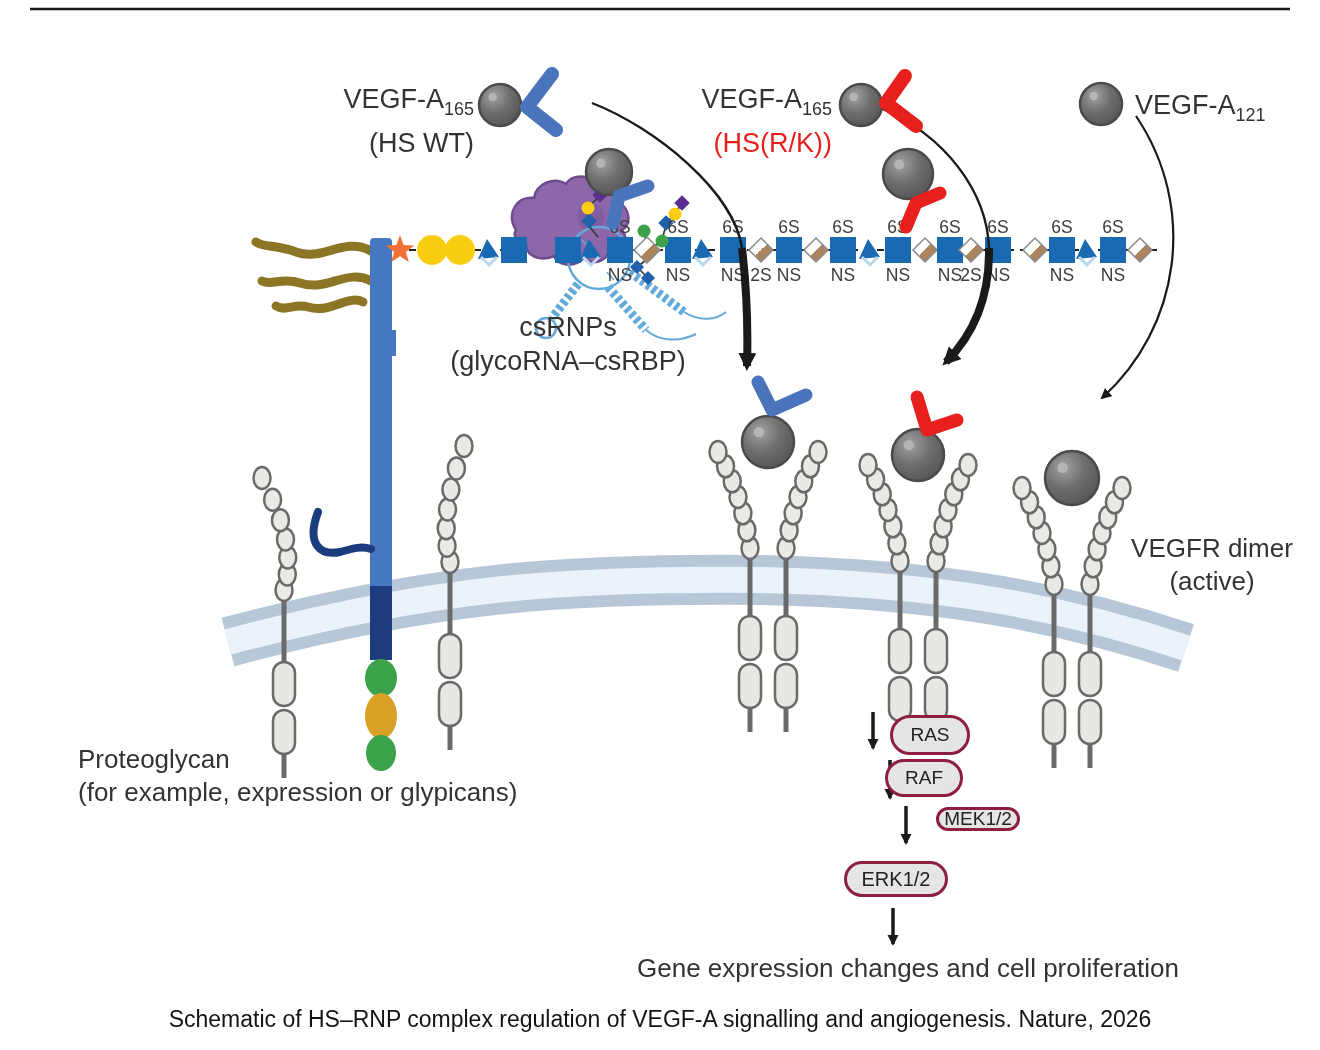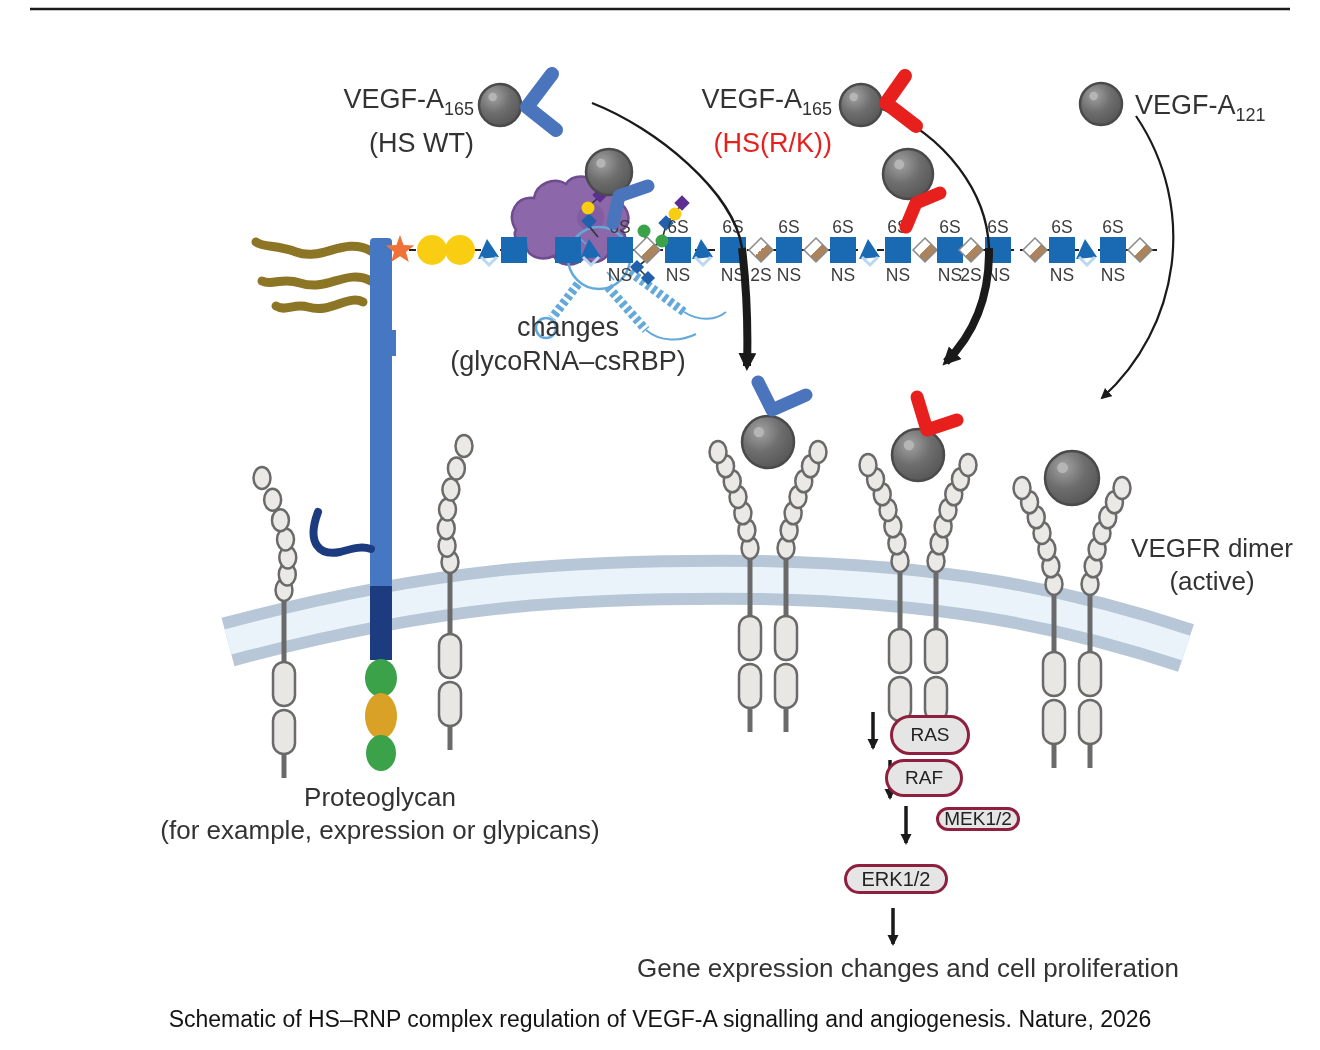--- a/index.html
+++ b/index.html
@@ -331,44 +331,44 @@
 <div class="lbl" style="left:652px;top:82px;width:180px;text-align:right">
   <div><span>VEGF-A</span><span class="sub">165</span></div>
   <div class="red">(HS(R/K))</div>
 </div>
 
 <div class="lbl" style="left:1135px;top:88px">
   <span>VEGF-A</span><span class="sub">121</span>
 </div>
 
 <div class="lbl" style="left:398px;top:310px;width:340px;text-align:center">
-  <div>changes</div>
+  <div>csRNPs</div>
   <div>(glycoRNA–csRBP)</div>
 </div>
 
 
 <div class="lbl sm" style="left:1102px;top:532px;width:220px;text-align:center">
   <div>VEGFR dimer</div>
   <div>(active)</div>
 </div>
 
-<div class="lbl sm" style="left:78px;top:781px;width:604px;text-align:center">
+<div class="lbl sm" style="left:78px;top:743px;width:604px;text-align:left">
   <div>Proteoglycan</div>
   <div>(for example, expression or glypicans)</div>
 </div>
 
 <div class="pill" style="left:930px;top:735px;width:80px;height:40px">
       <span>RAS</span>
     </div>
 <div class="pill" style="left:924px;top:778px;width:78px;height:38px">
       <span>RAF</span>
     </div>
 <div class="pill" style="left:978px;top:819px;width:84px;height:24px">
       <span>MEK1/2</span>
     </div>
-<div class="pill" style="left:896px;top:879px;width:104px;height:30px;font-size:20px">
+<div class="pill" style="left:896px;top:879px;width:104px;height:36px;font-size:20px">
       <span>ERK1/2</span>
     </div>
 
 <div class="outcome">Gene expression changes and cell proliferation</div>
 <div class="caption">Schematic of HS–RNP complex regulation of VEGF-A signalling and angiogenesis. Nature, 2026</div>
 
 </div>
 
 </body></html>

